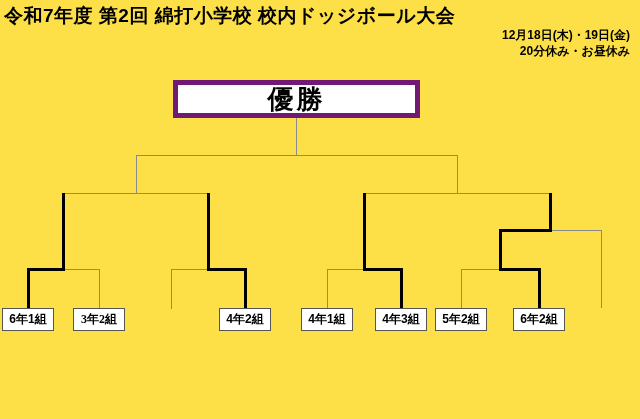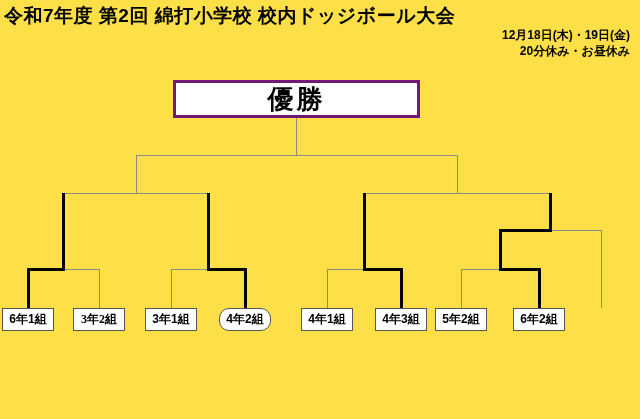--- a/index.html
+++ b/index.html
@@ -10,21 +10,21 @@
   .title{
     position:absolute;left:4px;top:3px;font-size:19px;font-weight:bold;
     white-space:nowrap;letter-spacing:0.5px;
   }
   .sched{
     position:absolute;right:10px;top:27px;text-align:right;
     font-size:12px;font-weight:bold;line-height:16px;white-space:nowrap;
   }
   .champ{
     position:absolute;left:173px;top:80px;width:247px;height:38px;
-    border:3px solid #701a75;background:#fff;box-sizing:border-box;
+    border:5px solid #701a75;background:#fff;box-sizing:border-box;
     display:flex;align-items:center;justify-content:center;
     font-size:26px;font-weight:bold;letter-spacing:3px;
   }
   .team{
     position:absolute;top:308px;width:52px;height:23px;
     border:1px solid #555;background:#fff;box-sizing:border-box;
     display:flex;align-items:center;justify-content:center;
     font-size:12px;font-weight:bold;white-space:nowrap;
   }
   .hl,.vl{position:absolute;background:#8a8a8a;}
@@ -74,20 +74,19 @@
   <div class="vb" style="left:400px;top:268px;height:42px;"></div>
   <div class="vb" style="left:363px;top:193px;height:77px;"></div>
   <div class="hb" style="left:499px;top:268px;width:42px;"></div>
   <div class="vb" style="left:538px;top:268px;height:42px;"></div>
   <div class="vb" style="left:499px;top:229px;height:41px;"></div>
   <div class="hb" style="left:499px;top:229px;width:53px;"></div>
   <div class="vb" style="left:549px;top:193px;height:39px;"></div>
 
   <div class="team" style="left:2px;">6年1組</div>
   <div class="team" style="left:73px;font-family:Liberation Serif, serif;">3年2組</div>
-  <div class="team" style="left:145px;">3年1組</div>
-  <div class="team" style="left:219px;border-radius:10px;">4年2組</div>
+  <div class="team" style="left:219px;">4年2組</div>
   <div class="team" style="left:301px;">4年1組</div>
   <div class="team" style="left:375px;">4年3組</div>
   <div class="team" style="left:435px;">5年2組</div>
   <div class="team" style="left:513px;">6年2組</div>
 
 </div>
 
 </body></html>

